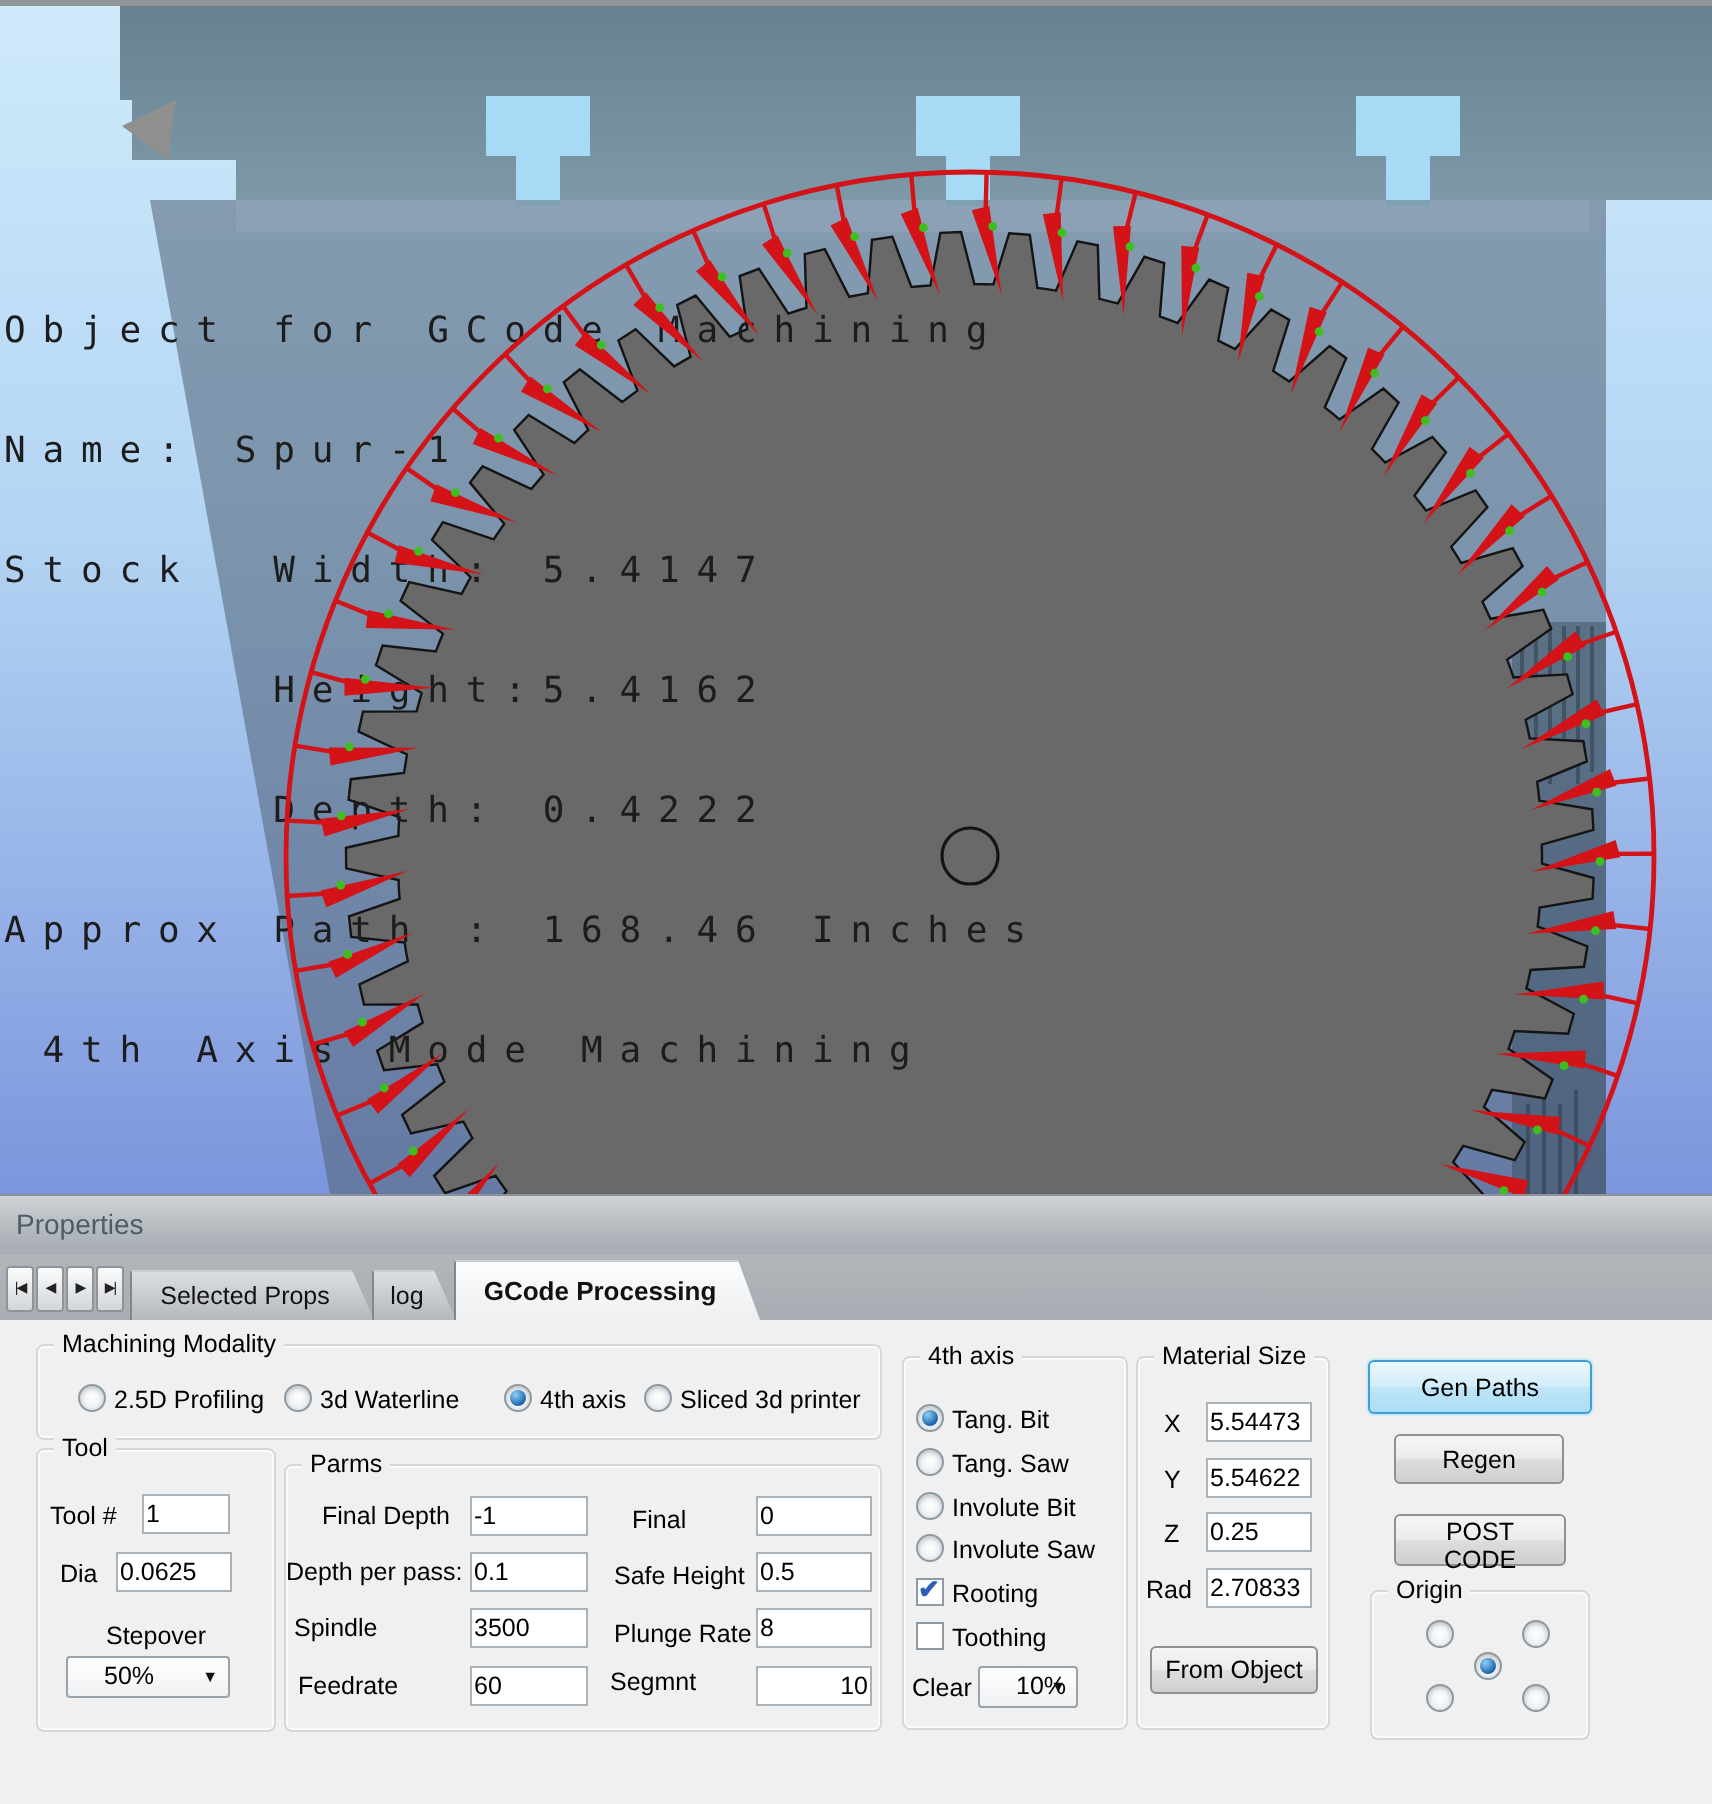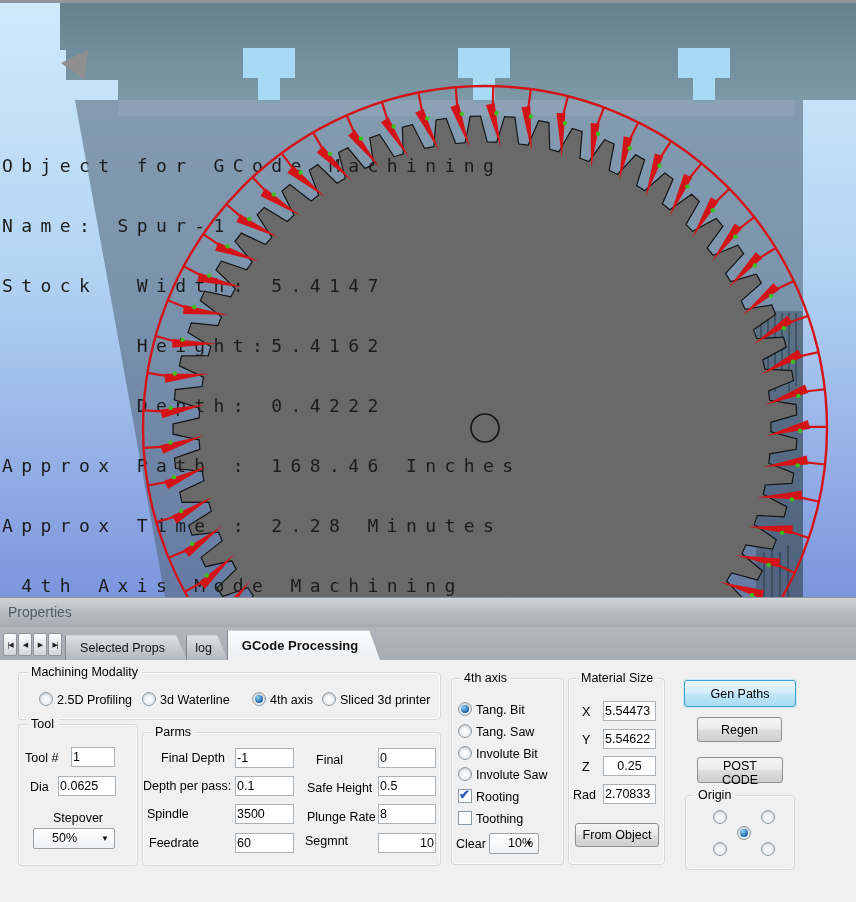--- a/index.html
+++ b/index.html
@@ -93,21 +93,20 @@
     <circle id="gear-hole" cx="485" cy="428" r="14" fill="#696969" stroke="#141414" stroke-width="1.6"></circle>
   </svg>
 
   <div id="overlay-text">
     <div>Object for GCode Machining</div>
     <div>Name: Spur-1</div>
     <div>Stock  Width: 5.4147</div>
     <div>       Height:5.4162</div>
     <div>       Depth: 0.4222</div>
     <div>Approx Path : 168.46 Inches</div>
-    <div>Approx Time : 2.28 Minutes</div>
     <div> 4th Axis Mode Machining</div>
     
   </div>
 
   <svg id="path-svg" width="856" height="597" viewBox="0 0 856 597">
       <circle cx="485" cy="428" r="342" fill="none" stroke="#d41318" stroke-width="2.4"></circle>
       <line x1="825.0468491039835" y1="464.4984987972479" x2="801.1839123247565" y2="461.9372006360376" stroke="#d41318" stroke-width="2.2"></line>
       <polygon points="763.2927107029034,466.91230100662386 806.7194105171873,455.55348409833954 808.1124995561315,464.44501394024934" fill="#d41318"></polygon>
       <circle cx="797.7751002439479" cy="465.37294030964557" r="2.2" fill="#3fbf1f"></circle>
       <line x1="818.9678601281171" y1="501.68492655520834" x2="795.5315190664949" y2="496.51405451624635" stroke="#d41318" stroke-width="2.2"></line>
@@ -364,21 +363,21 @@
     </div>
   </div>
 
   <div class="gb" style="left:568px;top:18px;width:95px;height:185px">
     <span class="lg">Material Size</span>
     <span class="lbl" style="left:13px;top:26px">X</span>
     <input class="fld" style="left: 34px; top: 22px; width: 53px;" value="5.54473">
     <span class="lbl" style="left:13px;top:54px">Y</span>
     <input class="fld" style="left: 34px; top: 50px; width: 53px;" value="5.54622">
     <span class="lbl" style="left:13px;top:81px">Z</span>
-    <input class="fld" style="left: 34px; top: 77px; width: 53px; text-align: center;" value="0.25">
+    <input class="fld" style="left: 34px; top: 77px; width: 53px;" value="0.25">
     <span class="lbl" style="left:4px;top:109px">Rad</span>
     <input class="fld" style="left: 34px; top: 105px; width: 53px;" value="2.70833">
     <button class="btn" style="left:6px;top:144px;width:84px;height:24px">From Object</button>
   </div>
 
   <button class="btn primary" style="left:684px;top:20px;width:112px;height:27px">Gen Paths</button>
   <button class="btn" style="left:697px;top:57px;width:85px;height:25px">Regen</button>
   <button class="btn" style="left:697px;top:97px;width:86px;height:26px">POST CODE</button>
 
   <div class="gb" style="left:685px;top:135px;width:108px;height:73px">

